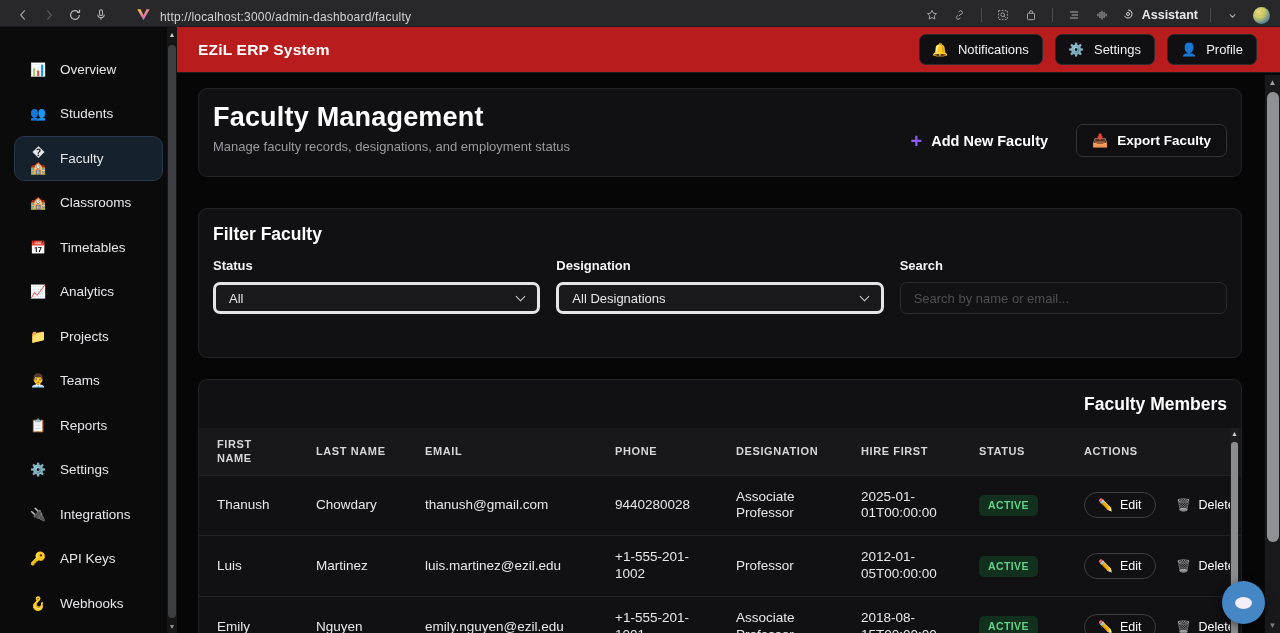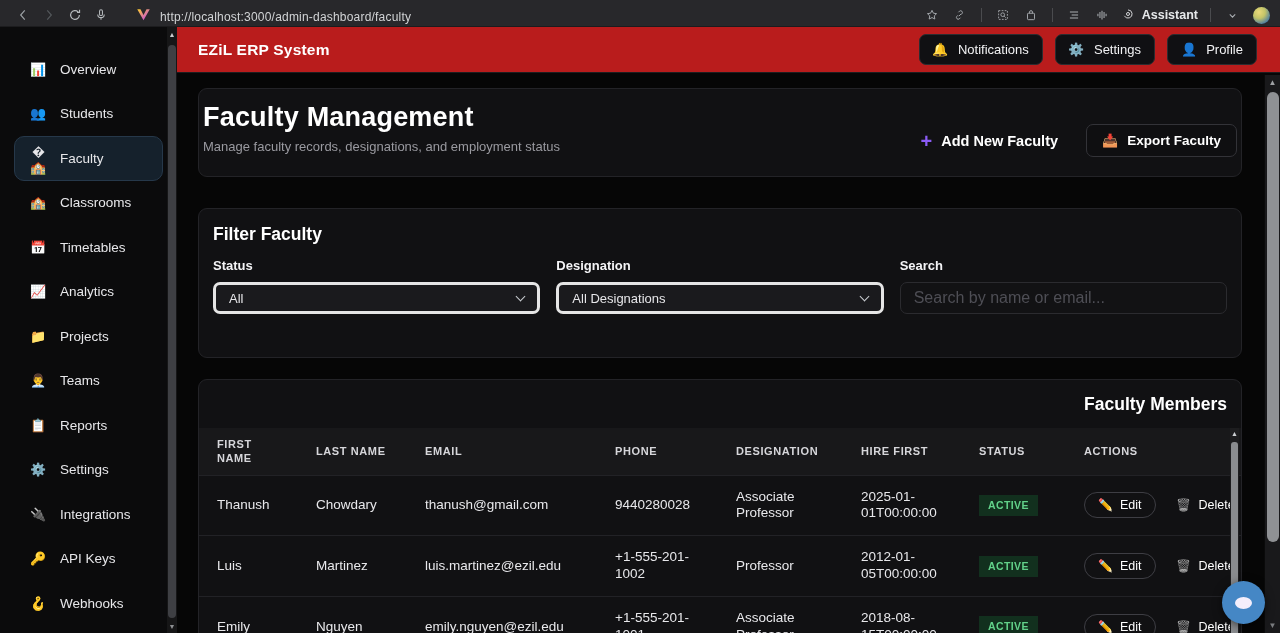--- a/index.html
+++ b/index.html
@@ -42,21 +42,21 @@
   .hdr-actions{margin-left:auto;display:flex;gap:12px;}
   .hbtn{display:flex;align-items:center;gap:9px;background:#101013;border:1px solid #2c2c30;
     border-radius:7px;padding:7px 13px;color:#f2f2f4;font-size:13px;cursor:pointer;
     font-family:inherit;}
   .hbtn .ic{font-size:13px;line-height:1;}
 
   .content{position:absolute;top:48px;left:0;right:16px;bottom:0;padding:13px 22px 0 21px;overflow:hidden;}
   .card{background:#111113;border:1px solid #232327;border-radius:9px;}
 
   
-  .page-card{height:89px;display:flex;justify-content:space-between;padding:13px 4px;}
+  .page-card{height:89px;display:flex;justify-content:space-between;padding:13px 14px;}
   .page-card h1{margin:0;font-size:27px;font-weight:700;color:#fff;letter-spacing:.2px;}
   .page-card p{margin:6px 0 0;font-size:13px;color:#9a9aa0;}
   .page-actions{display:flex;align-items:center;gap:22px;margin-top:16px;flex:none;}
   .add-btn{display:flex;align-items:center;gap:9px;background:transparent;border:none;
     color:#fff;font-size:14.5px;font-weight:700;cursor:pointer;font-family:inherit;}
   .plus{color:#8b5cf6;font-size:20px;font-weight:700;line-height:.8;}
   .export-btn{display:flex;align-items:center;gap:9px;background:#0f0f11;border:1px solid #333338;
     border-radius:7px;padding:8px 15px;color:#fff;font-size:13.5px;font-weight:700;cursor:pointer;
     font-family:inherit;}
   .export-btn .ic{font-size:13px;line-height:1;}
@@ -64,33 +64,33 @@
   
   .filter-card{margin-top:31px;height:150px;padding:13px 14px;}
   .filter-card h2{margin:2px 0 0;font-size:17.5px;font-weight:700;color:#fff;}
   .filter-grid{display:grid;grid-template-columns:1fr 1fr 1fr;gap:16px;margin-top:13px;}
   .f-label{font-size:13px;font-weight:700;color:#f4f4f6;margin-bottom:9px;display:block;}
   .select{height:32px;background:#1a1a1d;border:3px solid #e5e5e5;border-radius:7px;display:flex;
     align-items:center;justify-content:space-between;padding:0 13px;color:#e6e6e9;font-size:13px;cursor:pointer;}
   .chev{width:7px;height:7px;border-right:1.6px solid #c9ccd1;border-bottom:1.6px solid #c9ccd1;
     transform:rotate(45deg);margin-top:-4px;}
   .search-input{width:100%;height:32px;background:#121214;border:1px solid #2b2b2f;border-radius:7px;
-    padding:0 13px;color:#e6e6e9;font-size:16px;outline:none;font-family:inherit;}
+    padding:0 13px;color:#e6e6e9;font-size:13px;outline:none;font-family:inherit;}
   .search-input::placeholder{color:#4e4e55;}
 
   
   .table-card{margin-top:21px;height:282px;position:relative;overflow:hidden;padding:0;}
   .table-card h2{margin:0;padding:14px 14px 13px;font-size:17.5px;font-weight:700;color:#fff;text-align:right;}
   table{width:100%;border-collapse:collapse;table-layout:fixed;}
   thead th{background:#18181a;color:#d6d6da;font-size:11px;font-weight:700;letter-spacing:.6px;
     text-align:left;padding:9px 8px 9px 18px;line-height:1.3;vertical-align:middle;}
   tbody td{padding:13px 8px 13px 18px;font-size:13.5px;color:#e8e8eb;border-top:1px solid #222226;
     line-height:1.25;vertical-align:middle;}
   .badge{display:inline-block;background:#12301e;color:#62d18a;font-size:10.5px;font-weight:700;
-    letter-spacing:.4px;padding:4px 9px;border-radius:0;}
+    letter-spacing:.4px;padding:4px 9px;border-radius:5px;}
   .actions-cell{display:flex;align-items:center;gap:15px;}
   .edit-btn{display:flex;align-items:center;gap:7px;background:transparent;border:1px solid #3e3e44;
     border-radius:15px;padding:5px 13px;color:#fff;font-size:12.5px;cursor:pointer;font-family:inherit;}
   .del-btn{display:flex;align-items:center;gap:7px;background:transparent;border:none;color:#fff;
     font-size:12.5px;cursor:pointer;font-family:inherit;}
   .del-ic{filter:grayscale(1);opacity:.85;}
   .edit-ic,.del-ic{font-size:12px;line-height:1;}
 
   .table-scroll{position:absolute;top:48px;right:2px;bottom:0;width:9px;background:#1d1d1f;}
   .ts-up{position:absolute;top:2px;left:0;right:0;text-align:center;font-size:7px;color:#cdd0d3;}

